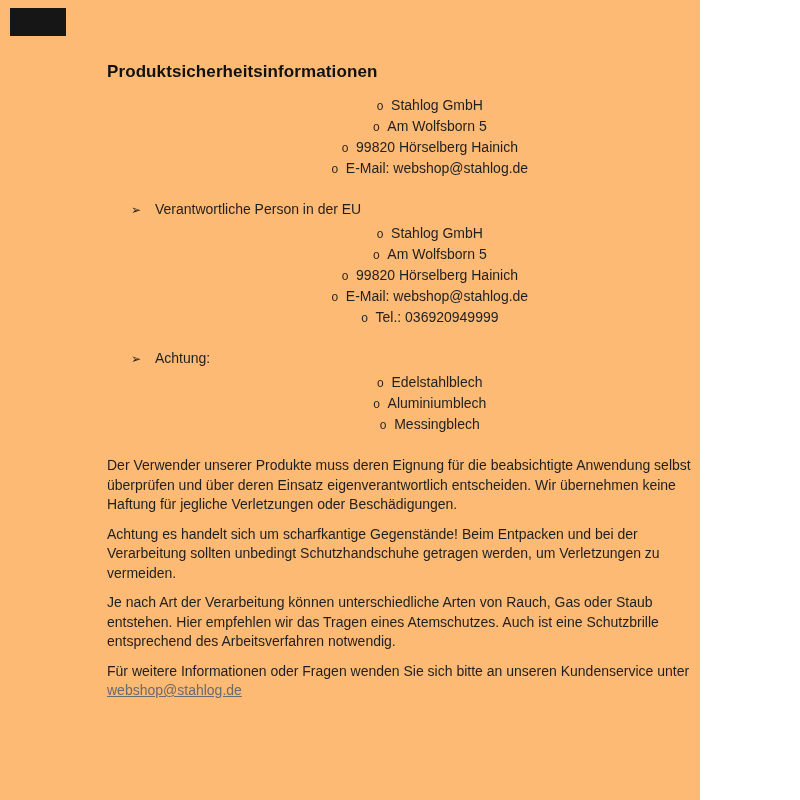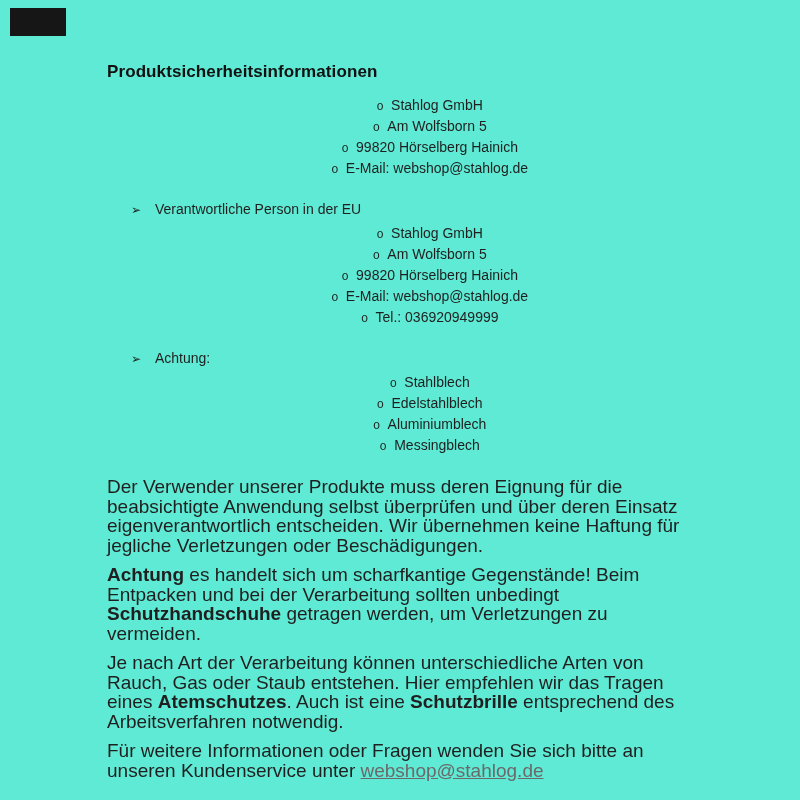--- a/index.html
+++ b/index.html
@@ -4,23 +4,23 @@
 <style>
   html, body {
     margin: 0;
     padding: 0;
     background: #ffffff;
     font-family: "Liberation Sans", "DejaVu Sans", sans-serif;
     color: #1f1f1f;
   }
   .page {
     position: relative;
-    width: 800px;
+    width: 700px;
     height: 800px;
-    background: #5eead4;
+    background: #fdba74;
     overflow: hidden;
   }
   .logo-block {
     position: absolute;
     left: 10px;
     top: 8px;
     width: 56px;
     height: 28px;
     background: #161616;
   }
@@ -57,25 +57,25 @@
     line-height: 19px;
     text-align: center;
   }
   .o-bullet {
     display: inline-block;
     width: 22px;
     font-size: 12px;
     font-family: "Liberation Mono", "DejaVu Sans Mono", monospace;
   }
   p {
-    font-size: 19px;
+    font-size: 14px;
     line-height: 19.5px;
     margin: 0 0 10px 0;
   }
-  .b { font-weight: 700; }
+  .b { font-weight: 400; }
   a.email-link {
     color: #6a6a6a;
     text-decoration: underline;
     cursor: pointer;
     text-align: center;
   }
 </style>
 </head>
 <body>
 
@@ -98,21 +98,20 @@
       <div class="li-top"><span class="arrow-bullet">➢</span><span>Verantwortliche Person in der EU</span></div>
       <div class="li-sub"><span class="o-bullet">o</span><span>Stahlog GmbH</span></div>
       <div class="li-sub"><span class="o-bullet">o</span><span>Am Wolfsborn 5</span></div>
       <div class="li-sub"><span class="o-bullet">o</span><span>99820 Hörselberg Hainich</span></div>
       <div class="li-sub"><span class="o-bullet">o</span><span>E-Mail: webshop@stahlog.de</span></div>
       <div class="li-sub"><span class="o-bullet">o</span><span>Tel.: 036920949999</span></div>
     </div>
 
     <div class="list-group">
       <div class="li-top"><span class="arrow-bullet">➢</span><span>Achtung:</span></div>
-      <div class="li-sub"><span class="o-bullet">o</span><span>Stahlblech</span></div>
       <div class="li-sub"><span class="o-bullet">o</span><span>Edelstahlblech</span></div>
       <div class="li-sub"><span class="o-bullet">o</span><span>Aluminiumblech</span></div>
       <div class="li-sub"><span class="o-bullet">o</span><span>Messingblech</span></div>
     </div>
 
 
     <p><span>Der Verwender unserer Produkte muss deren Eignung für die beabsichtigte Anwendung selbst überprüfen und über deren Einsatz eigenverantwortlich entscheiden. Wir übernehmen keine Haftung für jegliche Verletzungen oder Beschädigungen.</span></p>
 
     <p><span class="b">Achtung</span><span> es handelt sich um scharfkantige Gegenstände! Beim Entpacken und bei der Verarbeitung sollten unbedingt </span><span class="b">Schutzhandschuhe</span><span> getragen werden, um Verletzungen zu vermeiden.</span></p>
 

